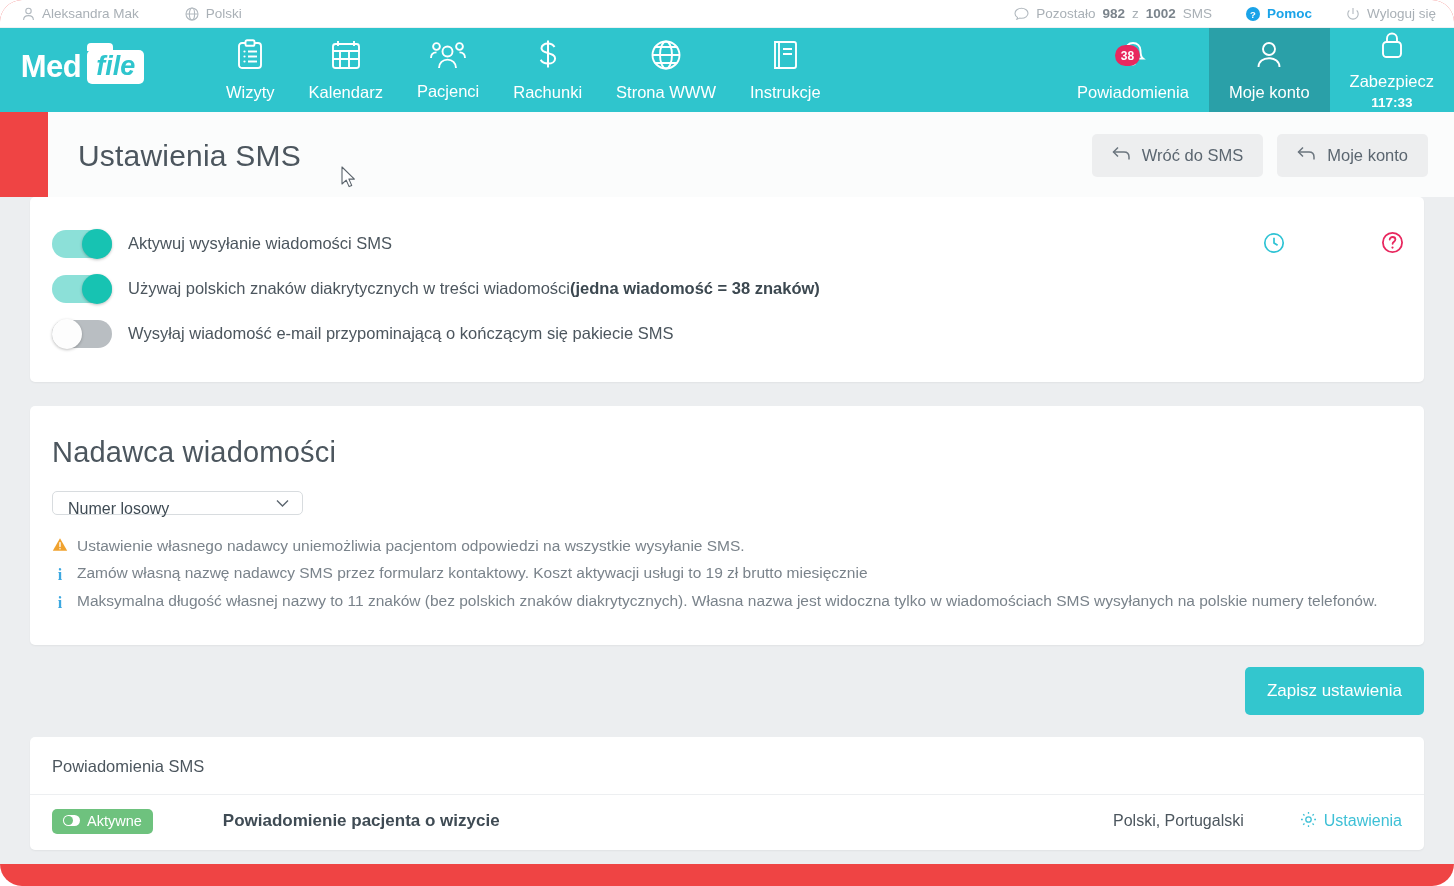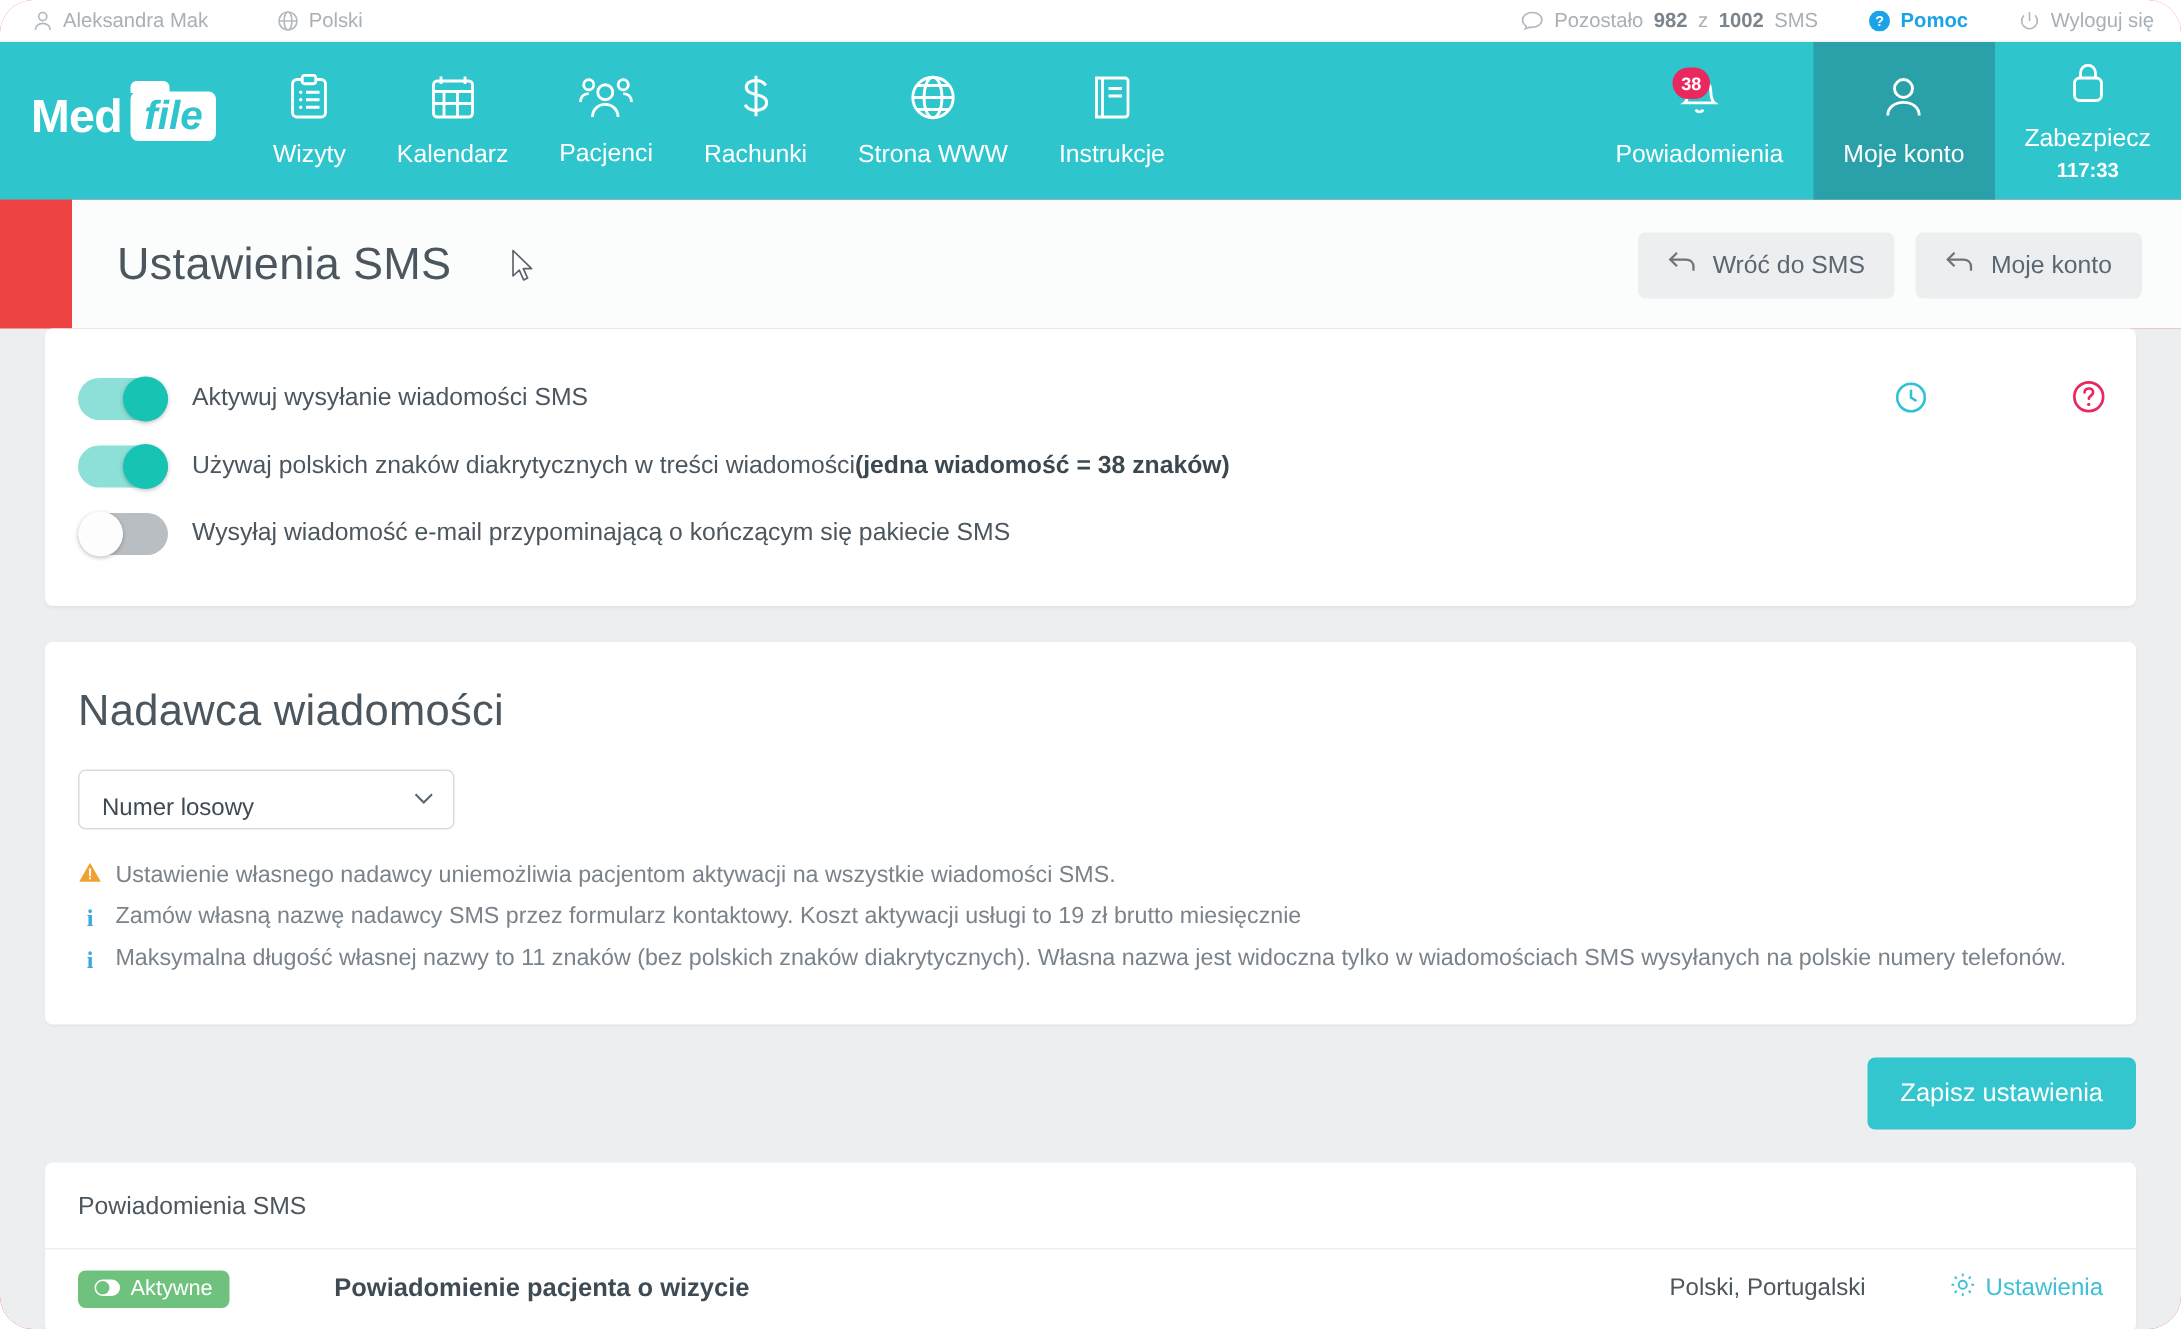--- a/index.html
+++ b/index.html
@@ -31,26 +31,27 @@
   }
   .topbar .left { display: flex; align-items: center; gap: 46px; }
   .topbar .right { margin-left: auto; display: flex; align-items: center; gap: 34px; }
   .tb-item { display: flex; align-items: center; gap: 7px; white-space: nowrap; }
   .tb-item svg { display: block; }
   .tb-strong { color: #7b848c; font-weight: bold; }
   .tb-help { color: #1aa3e8; font-weight: bold; }
 
   
   .nav {
-    height: 105px;
+    height: 84px;
     background: #2fc5cd;
     display: flex;
     align-items: stretch;
     color: #ffffff;
     position: relative;
+    gap: 44px;
   }
   .logo {
     width: 165px;
     display: flex;
     align-items: center;
     justify-content: center;
     padding-bottom: 6px;
   }
   .logo-med {
     font-size: 31px; font-weight: bold; letter-spacing: -0.5px;
@@ -206,21 +207,21 @@
     margin-bottom: 22px;
     letter-spacing: 0.2px;
   }
   .select-wrap {
     position: relative;
     width: 251px;
     margin-bottom: 18px;
   }
   .select-box {
     width: 100%;
-    height: 40px;
+    height: 24px;
     border: 1px solid #d8dcdf;
     border-radius: 5px;
     background: #fff;
     font-size: 16px;
     font-family: inherit;
     color: #3f4b54;
     padding: 11px 34px 0 15px;
     display: flex; align-items: center;
     cursor: pointer;
   }
@@ -563,21 +564,21 @@
         </span>
       </div>
 
       <div class="note">
         <span class="nicon warn">
           <svg width="16" height="15" viewBox="0 0 16 15">
               <path d="M8 1.2L15.2 13.8H0.8Z" fill="#f0a22e"></path>
               <path d="M8 5.6v4M8 11.6v.1" stroke="#fff" stroke-width="1.4" stroke-linecap="round"></path>
             </svg>
         </span>
-        <span>Ustawienie własnego nadawcy uniemożliwia pacjentom aktywacji na wszystkie wiadomości SMS.</span>
+        <span>Ustawienie własnego nadawcy uniemożliwia pacjentom odpowiedzi na wszystkie wysyłanie SMS.</span>
       </div>
 
       <div class="note">
         <span class="nicon info">i</span>
         <span>Zamów własną nazwę nadawcy SMS przez formularz kontaktowy. Koszt aktywacji usługi to 19 zł brutto miesięcznie</span>
       </div>
 
       <div class="note">
         <span class="nicon info">i</span>
         <span>Maksymalna długość własnej nazwy to 11 znaków (bez polskich znaków diakrytycznych). Własna nazwa jest widoczna tylko w wiadomościach SMS wysyłanych na polskie numery telefonów.</span>

